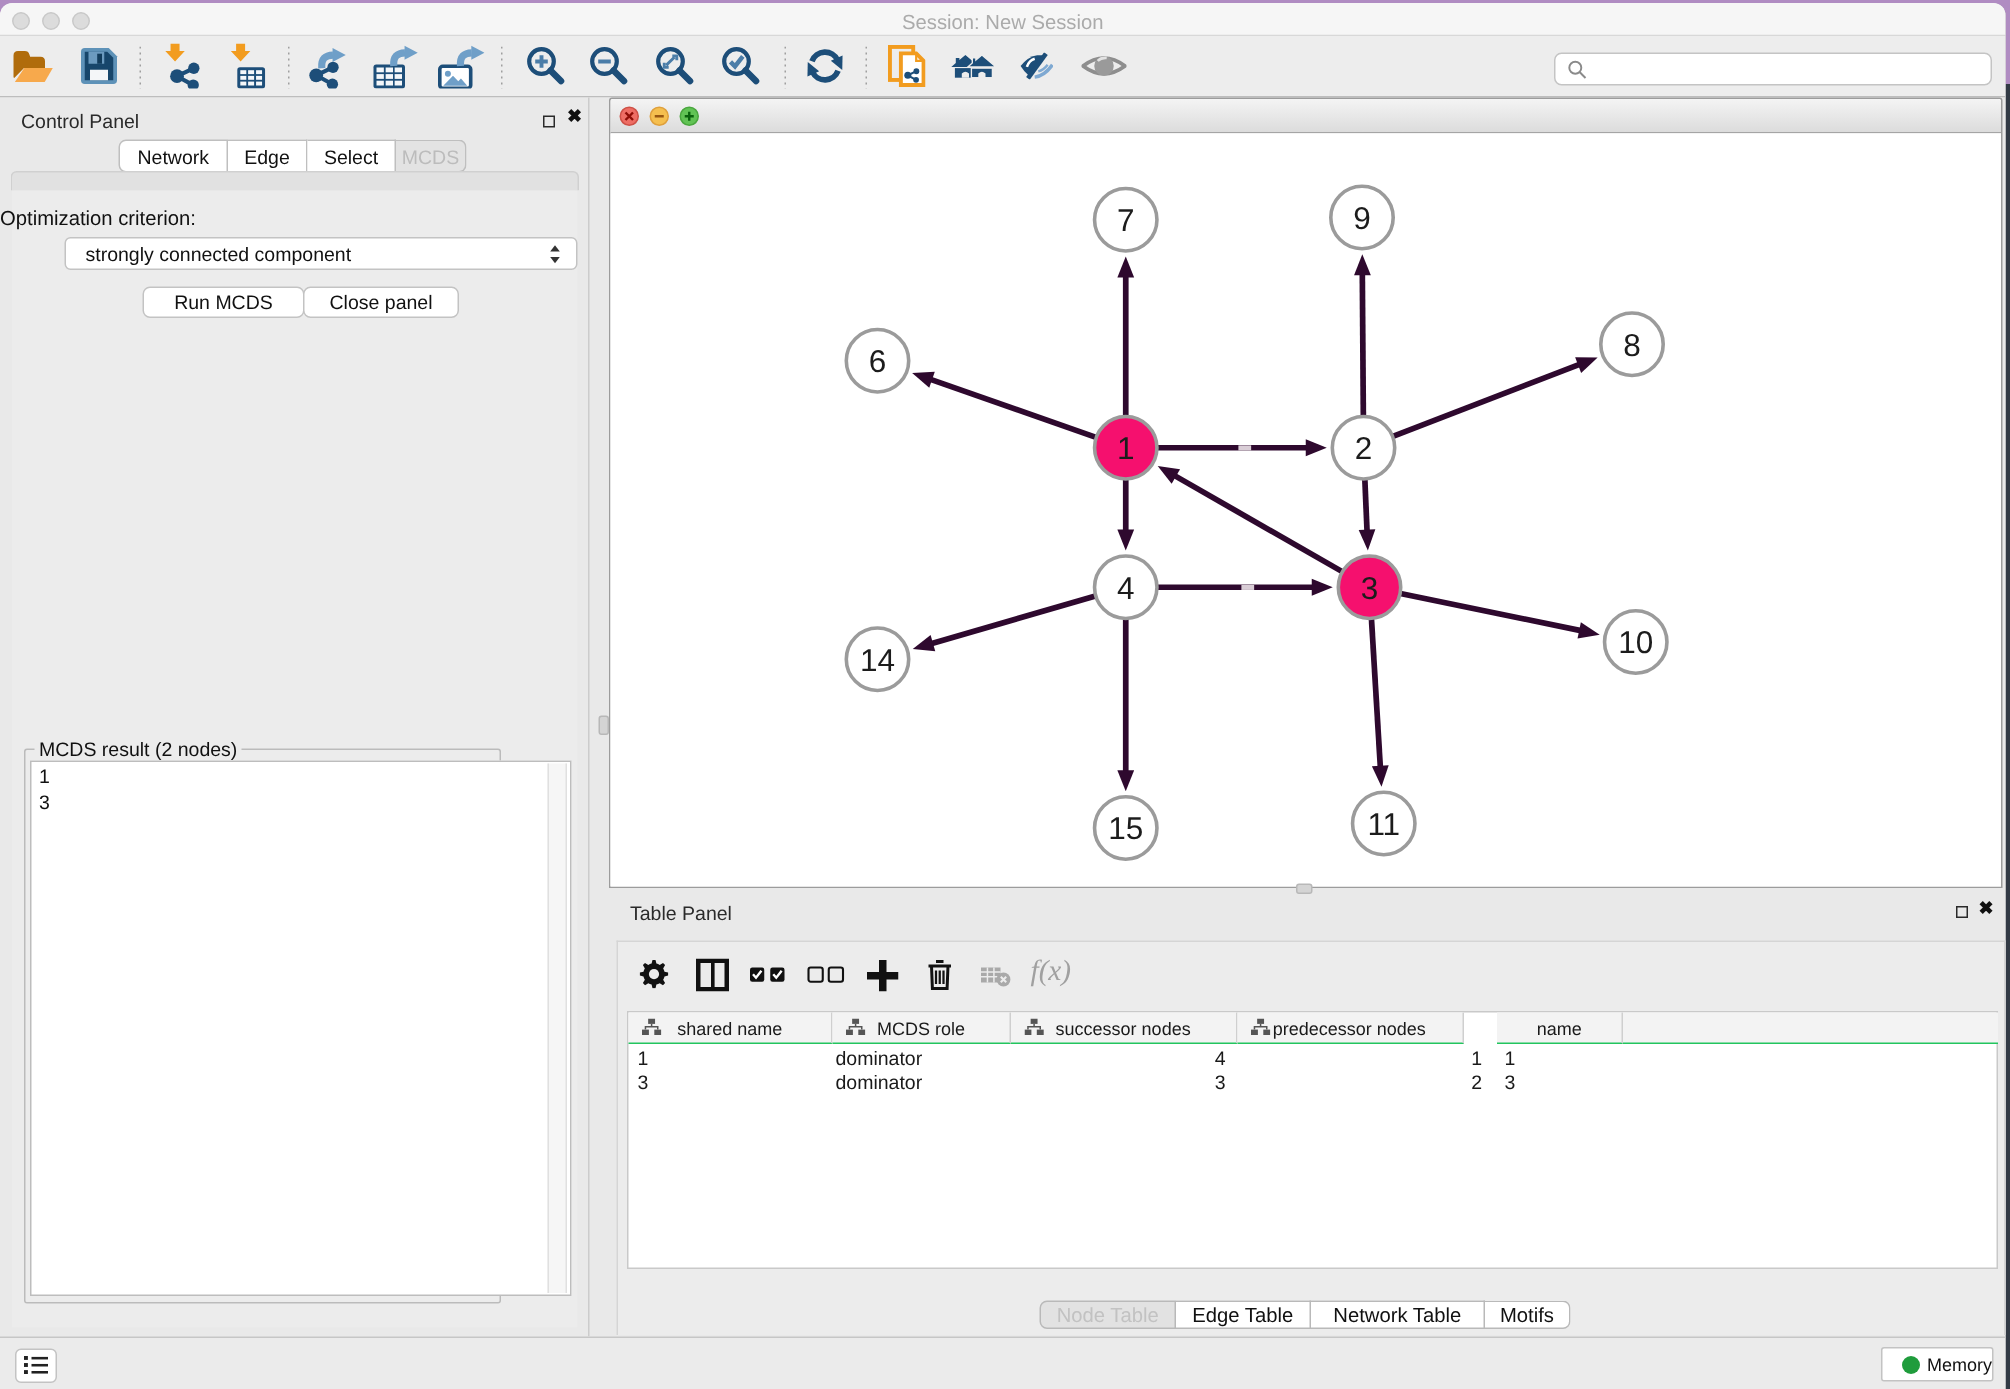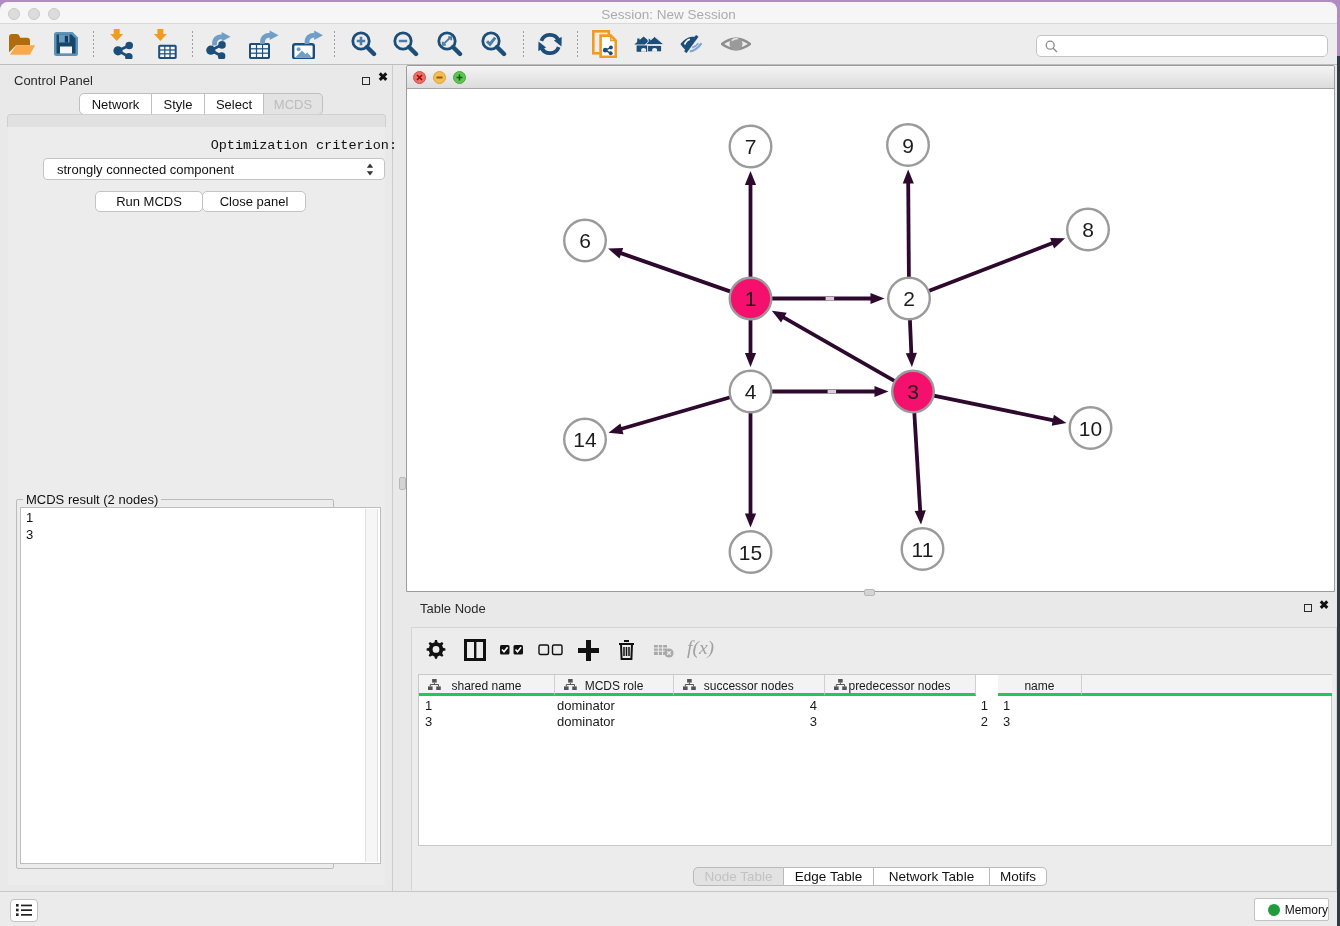--- a/index.html
+++ b/index.html
@@ -18,41 +18,41 @@
 #cpanel-title{left:14px;top:8px;font-size:13px;color:#2a2a2a;}
 .ph-sq{position:absolute;width:8px;height:8px;border:1.4px solid #2a2a2a;box-sizing:border-box;}
 .ph-x{position:absolute;font-size:12px;font-weight:bold;color:#111;}
 .tabrow{position:absolute;display:flex;}
 .tab{box-sizing:border-box;border:1px solid #bfbfbf;background:#fff;color:#111;font-size:13px;text-align:center;padding-top:3px;height:22px;border-left:none;}
 .tab.first{border-left:1px solid #bfbfbf;border-radius:5px 0 0 5px;}
 .tab.last{border-radius:0 5px 5px 0;}
 .tab.sel{background:#e3e3e3;color:#bcbcbc;}
 #cp-band{left:7px;top:49px;width:379px;height:13px;background:#e1e1e1;border:1px solid #d0d0d0;border-bottom:none;border-radius:4px 4px 0 0;box-sizing:border-box;}
 #cp-content{left:8px;top:62px;width:377px;height:758px;background:#ececec;}
-#opt-label{left:0;top:73px;width:397px;text-align:right;font-size:13.5px;color:#111;font-family:Liberation Mono, monospace;}
+#opt-label{left:0;top:73px;width:397px;text-align:left;font-size:13.5px;color:#111;}
 #dropdown{left:43px;top:93px;width:342px;height:22px;background:#fff;border:1px solid #c3c3c3;border-radius:4px;box-sizing:border-box;font-size:13px;color:#111;padding:3px 0 0 13px;}
 .btn{position:absolute;height:21px;background:#fff;border:1px solid #c3c3c3;border-radius:5px;box-sizing:border-box;font-size:13px;color:#111;text-align:center;padding-top:2px;}
 #fieldset{left:16px;top:434px;width:318px;height:370px;border:1px solid #bbb;border-radius:2px;box-sizing:border-box;}
 #fieldset-legend{position:absolute;left:6px;top:-8px;background:#ececec;padding:0 3px;font-size:13px;color:#111;}
 #resultbox{position:absolute;left:3px;top:7px;width:361px;height:357px;background:#fff;border:1px solid #bdbdbd;box-sizing:border-box;font-size:13px;color:#111;line-height:16.5px;padding:2px 0 0 5px;}
 #resscroll{position:absolute;right:2px;top:1px;width:11px;height:353px;background:#f6f6f6;border-left:1px solid #e0e0e0;border-right:1px solid #e0e0e0;}
 
 #netwin{left:406px;top:0px;width:929px;height:527px;background:#fff;border:1px solid #9c9c9c;box-sizing:border-box;border-radius:2px 2px 0 0;}
 #nw-titlebar{position:absolute;left:0;top:0;width:100%;height:23px;background:linear-gradient(#f4f4f4,#dcdcdc);border-bottom:1px solid #a5a5a5;box-sizing:border-box;border-radius:2px 2px 0 0;}
 .nwtl{position:absolute;top:5px;width:13px;height:13px;border-radius:50%;box-sizing:border-box;}
 .nwtl svg{position:absolute;left:2px;top:2px;display:block;}
 #nw-title{position:absolute;left:0;top:5px;width:100%;text-align:center;font-size:13px;font-weight:bold;color:#111;}
 #nw-canvas{position:absolute;left:0px;top:23px;width:927px;height:502px;background:#fff;overflow:hidden;}
 
 #tpanel{left:406px;top:529px;width:931px;height:297px;}
 #tp-title{position:absolute;left:14px;top:7px;font-size:13px;color:#2a2a2a;}
 #tp-content{position:absolute;left:5px;top:33px;width:926px;height:263px;background:#ececec;border:1px solid #d5d5d5;border-bottom:none;box-sizing:border-box;}
 #tp-toolbar{position:absolute;left:0;top:0;width:100%;height:46px;}
 #tbl{position:absolute;left:6px;top:46px;width:914px;height:172px;background:#fff;border:1px solid #c9c9c9;box-sizing:border-box;}
-.th{position:absolute;top:0;height:21px;background:#f3f3f3;border-right:1px solid #cfcfcf;border-bottom:3px solid #22c55e;box-sizing:border-box;font-size:12px;color:#1a1a1a;text-align:center;padding-top:4px;}
+.th{position:absolute;top:0;height:21px;background:#f3f3f3;border-right:1px solid #cfcfcf;border-bottom:1px solid #22c55e;box-sizing:border-box;font-size:12px;color:#1a1a1a;text-align:center;padding-top:4px;}
 .td{position:absolute;font-size:13px;color:#1a1a1a;height:16px;}
 .btab{box-sizing:border-box;border:1px solid #b9b9b9;background:#fff;color:#111;font-size:13.5px;text-align:center;padding-top:1px;height:19px;border-left:none;}
 </style></head>
 <body>
 <div id="desk-dark" class="abs"></div>
 <div class="abs" style="left:1336px;top:8px;width:1px;height:918px;background:#a8a8a8;"></div>
 <div id="appwin" class="abs">
   <div id="titlebar" class="abs">
     <div class="tl" style="left:8px"></div>
       <div class="tl" style="left:28px"></div>
@@ -195,23 +195,23 @@
 <div class="tsep" style="left:523px"></div>
 <div class="tsep" style="left:577px"></div>
     </div>
   <div id="main" class="abs">
     <div id="cpanel" class="abs">
       <div id="cpanel-title" class="abs">Control Panel</div>
       <div class="ph-sq" style="left:362px;top:12px"></div>
       <div class="ph-x" style="left:378px;top:5px">✖</div>
       <div class="tabrow" style="left:79px;top:28px">
         <div class="tab first" style="width:73px">Network</div>
-        <div class="tab" style="width:53px">Style</div>
+        <div class="tab" style="width:53px">Edge</div>
         <div class="tab" style="width:59px">Select</div>
-        <div class="tab last sel" style="width:59px">MCDS</div>
+        <div class="tab last sel" style="width:47px">MCDS</div>
       </div>
       <div id="cp-band" class="abs"></div>
       <div id="cp-content" class="abs"></div>
       <div id="opt-label" class="abs">Optimization criterion:</div>
       <div id="dropdown" class="abs">strongly connected component
         <svg style="position:absolute;right:10px;top:4px" width="8" height="13" viewBox="0 0 8 13">
             <path d="M4 0.5 L7.2 4.7 H0.8 Z" fill="#333"></path>
             <path d="M4 12.5 L7.2 8.3 H0.8 Z" fill="#333"></path>
           </svg>
       </div>
@@ -291,21 +291,21 @@
 <circle cx="178.0" cy="350.5" r="20.8" fill="#ffffff" stroke="#9b9b9b" stroke-width="2.4"></circle>
 <text x="178.0" y="358.0" font-family="Liberation Sans, sans-serif" font-size="21" fill="#1c1c1c" text-anchor="middle">14</text>
 <circle cx="343.5" cy="463.0" r="20.8" fill="#ffffff" stroke="#9b9b9b" stroke-width="2.4"></circle>
 <text x="343.5" y="470.5" font-family="Liberation Sans, sans-serif" font-size="21" fill="#1c1c1c" text-anchor="middle">15</text>
 <rect x="418.6" y="207.9" width="8.5" height="3.4" fill="#d9cdd6"></rect>
 <rect x="420.6" y="300.9" width="8.5" height="3.4" fill="#d9cdd6"></rect>
 </svg>
 </div>
     </div>
     <div id="tpanel" class="abs">
-      <div id="tp-title">Table Node</div>
+      <div id="tp-title">Table Panel</div>
       <div class="ph-sq" style="left:898px;top:10px"></div>
       <div class="ph-x" style="left:913px;top:4px">✖</div>
       <div id="tp-content">
         <div id="tp-toolbar">
             <svg style="position:absolute;left:14px;top:12px" width="20" height="19" viewBox="0 0 20 19">
               <path fill="#111" d="M9 0 L11 0 L11.6 2.4 A7 7 0 0 1 13.8 3.3 L16 2 L17.4 3.4 L16.1 5.6 A7 7 0 0 1 17 7.8 L19.4 8.4 L19.4 10.4 L17 11 A7 7 0 0 1 16.1 13.2 L17.4 15.4 L16 16.8 L13.8 15.5 A7 7 0 0 1 11.6 16.4 L11 18.8 L9 18.8 L8.4 16.4 A7 7 0 0 1 6.2 15.5 L4 16.8 L2.6 15.4 L3.9 13.2 A7 7 0 0 1 3 11 L0.6 10.4 L0.6 8.4 L3 7.8 A7 7 0 0 1 3.9 5.6 L2.6 3.4 L4 2 L6.2 3.3 A7 7 0 0 1 8.4 2.4 Z"></path>
               <circle cx="10" cy="9.4" r="3.4" fill="#ececec"></circle>
             </svg>
 <svg style="position:absolute;left:52px;top:11px" width="22" height="22" viewBox="0 0 22 22">
               <rect x="1.5" y="1.5" width="19" height="19" fill="none" stroke="#111" stroke-width="3"></rect>

